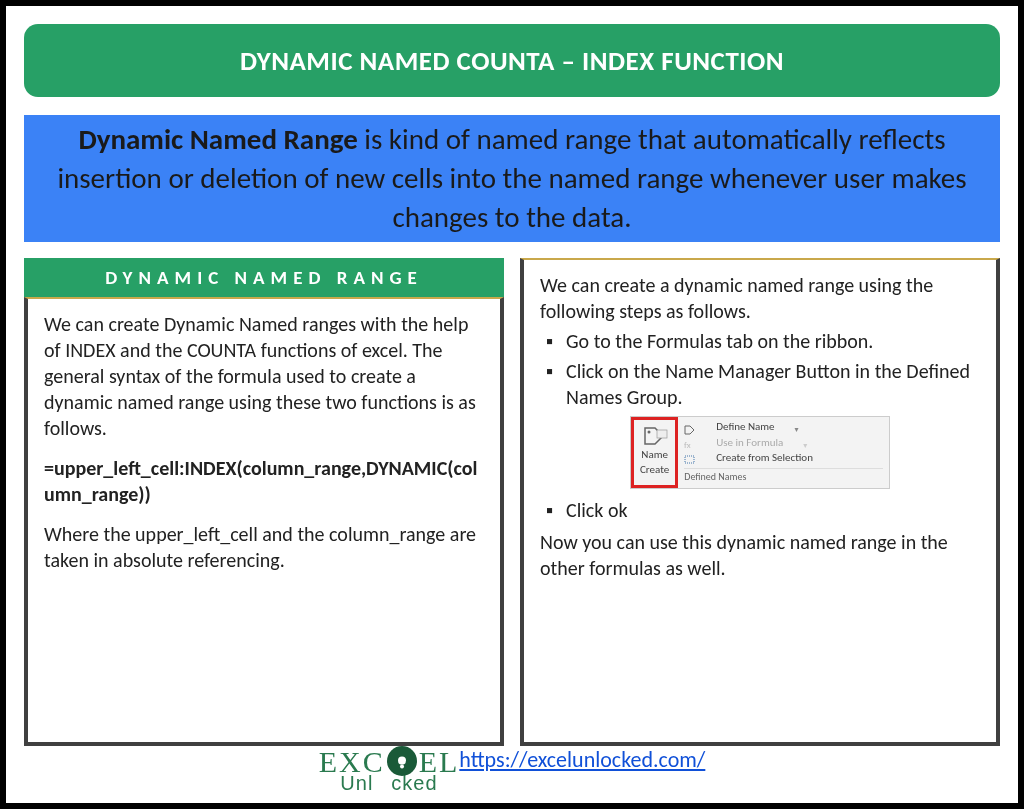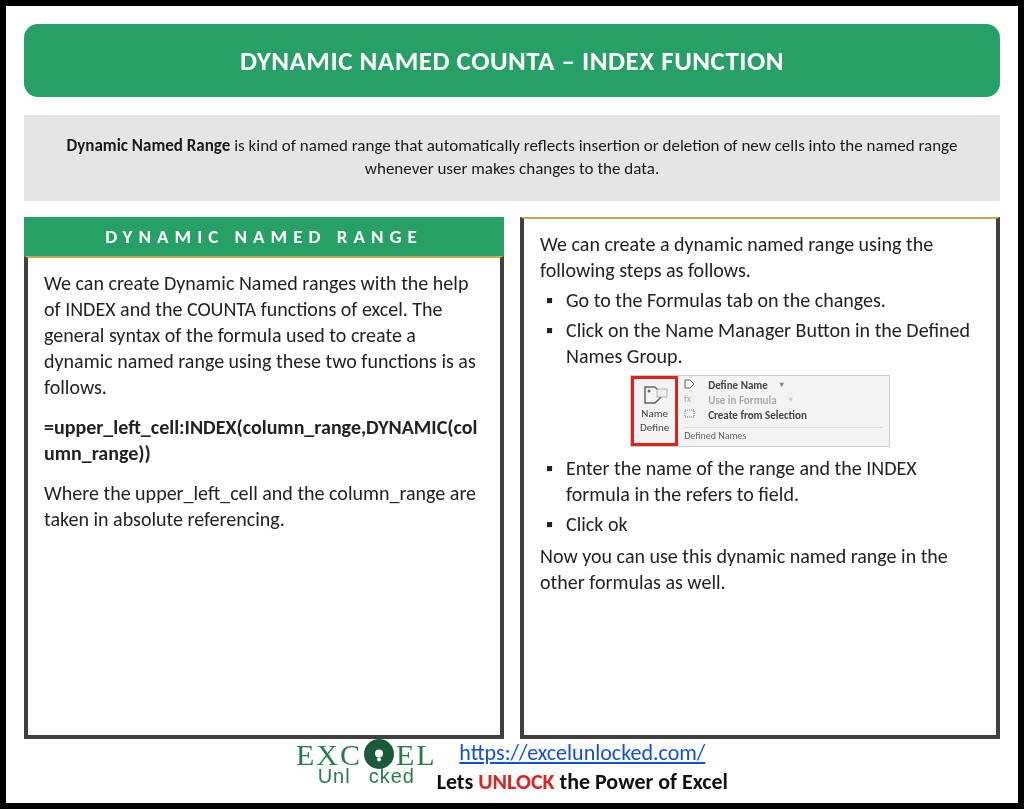--- a/index.html
+++ b/index.html
@@ -17,25 +17,25 @@
     background: #27a066;
     color: #fff;
     font-size: 27px;
     font-weight: 700;
     text-align: center;
     padding: 20px 10px;
     border-radius: 14px;
     letter-spacing: 0.5px;
   }
   .definition-box {
-    background: #e5e5e5;
+    background: #3b82f6;
     color: #1a1a1a;
-    font-size: 17px;
+    font-size: 29px;
     text-align: center;
-    padding: 20px 24px;
+    padding: 5px 24px;
     margin-top: 18px;
     line-height: 1.35;
   }
   .definition-box strong { font-weight: 700; }
   .columns {
     display: flex;
     gap: 16px;
     margin-top: 16px;
     flex: 1;
     min-height: 0;
@@ -85,21 +85,21 @@
     background: #f3f3f3;
   }
   .ribbon-left .tag-icon {
     width: 28px; height: 24px; position: relative;
   }
   .ribbon-left .tag-icon svg { width: 28px; height: 24px; }
   .ribbon-right {
     flex: 1; padding: 3px 6px 2px 6px; position: relative;
     display: flex; flex-direction: column; justify-content: flex-start;
   }
-  .ribbon-row { display: flex; align-items: flex-start; gap: 12px; margin-bottom: 1px; font-weight: bold; }
+  .ribbon-row { display: flex; align-items: flex-end; gap: 20px; margin-bottom: 1px; }
   .ribbon-row .mini { width: 12px; height: 10px; display:inline-flex; align-items:center; justify-content:center;}
   .ribbon-row .dim { color: #aaa; }
   .ribbon-label { text-align: left; color: #666; font-size: 10px; margin-top: 2px; border-top: 1px solid #ddd; padding-top:1px;}
   .footer {
     display: flex; align-items: flex-start; justify-content: center;
     padding-bottom: 0;
   }
   .brand {
     display: flex; align-items: center; font-size: 30px; font-weight: 500;
     color: #2a7a4f; font-family: Georgia, "Times New Roman", serif;
@@ -141,35 +141,35 @@
       <p>We can create Dynamic Named ranges with the help of INDEX and the COUNTA functions of excel. The general syntax of the formula used to create a dynamic named range using these two functions is as follows.</p>
       <p class="formula">=upper_left_cell:INDEX(column_range,DYNAMIC(column_range))</p>
       <p>Where the upper_left_cell and the column_range are taken in absolute referencing.</p>
     </div>
   </div>
 
   <div class="col">
     <div class="col-body">
       <p style="margin-bottom:4px;">We can create a dynamic named range using the following steps as follows.</p>
       <ul>
-        <li>Go to the Formulas tab on the changes.</li>
+        <li>Go to the Formulas tab on the ribbon.</li>
         <li>Click on the Name Manager Button in the Defined Names Group.</li>
       </ul>
 
       <div class="ribbon-graphic">
         <div class="ribbon-left">
           <span class="tag-icon">
             <svg viewBox="0 0 28 24">
                 <path d="M4 4 L14 4 L22 12 L14 20 L4 20 Z" fill="none" stroke="#666" stroke-width="1.5"></path>
                 <circle cx="8" cy="8" r="1.5" fill="#666"></circle>
                 <rect x="16" y="6" width="10" height="8" fill="#eee" stroke="#999" stroke-width="0.7"></rect>
               </svg>
           </span>
           <span>Name</span>
-          <span>Define</span>
+          <span>Create</span>
         </div>
         <div class="ribbon-right">
           <div class="ribbon-row">
             <span class="mini">
                 <svg width="12" height="10" viewBox="0 0 12 10">
                   <path d="M1 1 L6 1 L10 5 L6 9 L1 9 Z" fill="none" stroke="#666"></path>
                 </svg>
               </span>
             <span>Define Name</span>
             <span style="font-size:8px;color:#888;">▾</span>
@@ -189,37 +189,33 @@
                   <rect x="1" y="1" width="9" height="7" fill="none" stroke="#47a" stroke-dasharray="1,1"></rect>
                 </svg>
               </span>
             <span>Create from Selection</span>
           </div>
           <div class="ribbon-label">Defined Names</div>
         </div>
       </div>
 
       <ul>
-        <li>Enter the name of the range and the INDEX formula in the refers to field.</li>
         <li>Click ok</li>
       </ul>
       <p style="margin-top:4px; margin-bottom:0;">Now you can use this dynamic named range in the other formulas as well.</p>
     </div>
   </div>
 
 </div>
 
 <div class="footer">
   <div class="brand-wrap">
     <div class="brand">
       <span class="top-row">EXC</span>
         <span class="lock-circle"></span>
         <span class="top-row">EL</span>
     </div>
     <div class="brand-sub">Unl<span style="display:inline-block;width:18px;"></span>cked</div>
   </div>
   <div class="footer-text">
     <a href="#">https://excelunlocked.com/</a>
-    <div class="tagline">
-      <span>Lets </span><span class="unlock">UNLOCK</span><span> the Power of Excel</span>
-    </div>
   </div>
 </div>
 
 </body></html>

